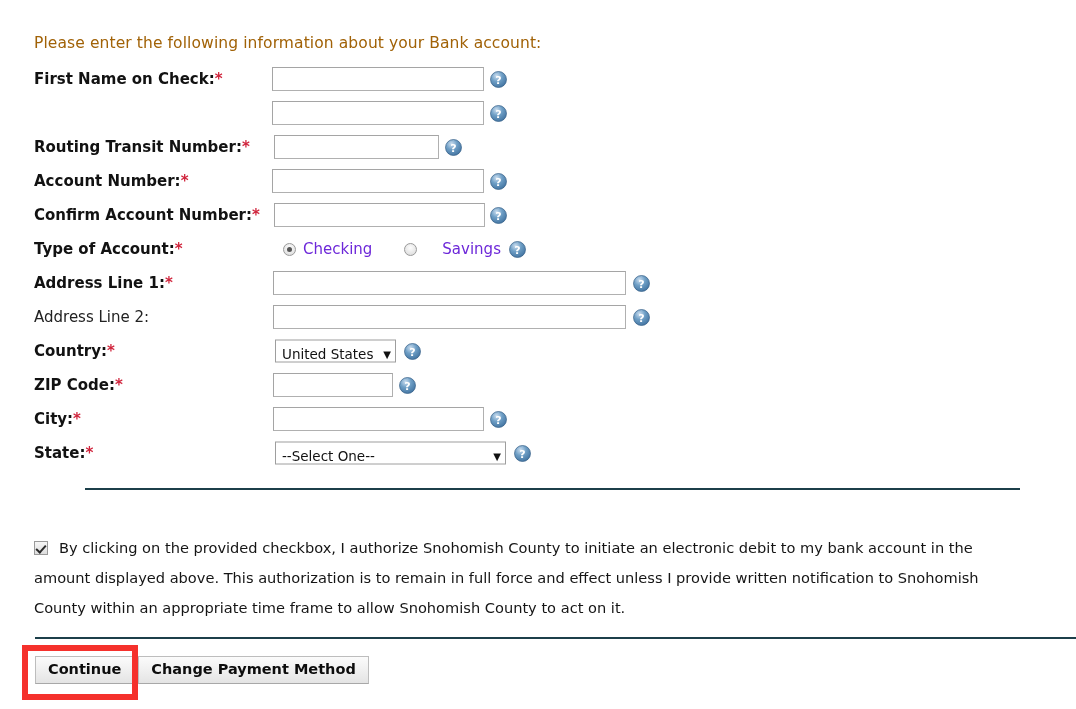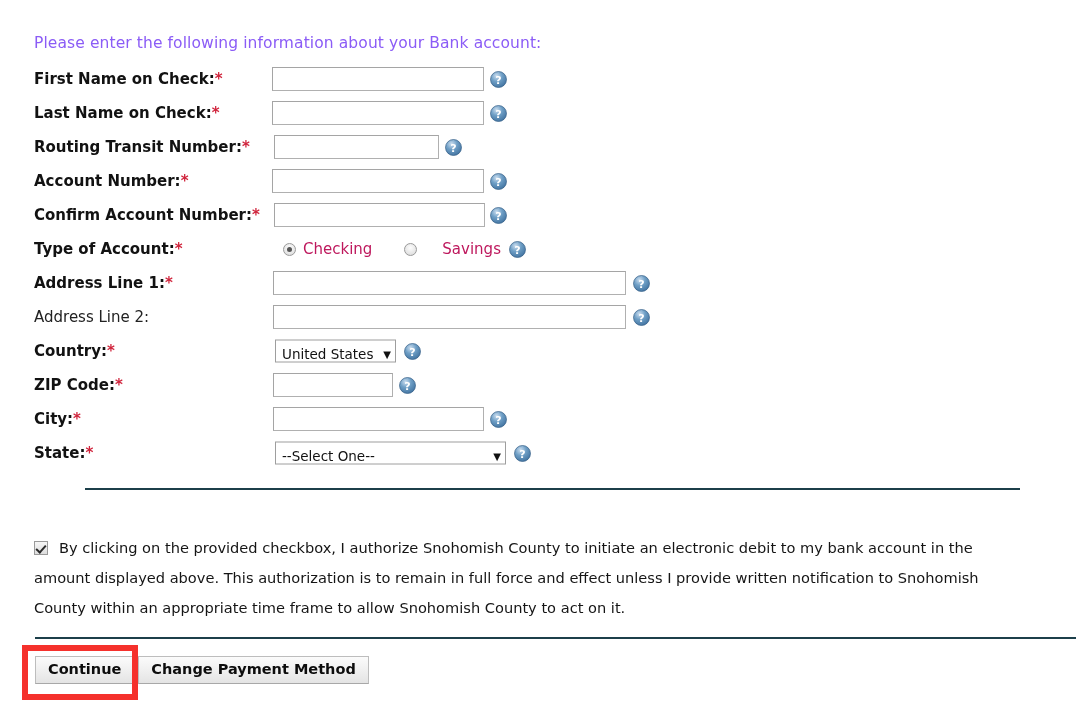--- a/index.html
+++ b/index.html
@@ -24,21 +24,21 @@
     width: 1076px;
     height: 709px;
   }
 
   
   .intro {
     position: absolute;
     left: 34px;
     top: 34px;
     font-size: 15.5px;
-    color: #8b5cf6;
+    color: #a16207;
     white-space: nowrap;
     letter-spacing: 0.1px;
   }
 
   
   .form-area {
     position: absolute;
     left: 0;
     top: 62px;
     width: 904px;
@@ -140,21 +140,21 @@
     content: "";
     position: absolute;
     left: 3px; top: 3px;
     width: 5px; height: 5px;
     border-radius: 50%;
     background: #555555;
   }
   .radio-label {
     margin-left: 7px;
     font-size: 15px;
-    color: #be185d;
+    color: #6d28d9;
     white-space: nowrap;
     cursor: pointer;
   }
 
   
   .divider-top {
     position: absolute;
     left: 85px;
     top: 488px;
     width: 935px;
@@ -263,21 +263,20 @@
                 </radialGradient>
               </defs>
               <circle cx="8.5" cy="8.5" r="8" fill="url(#hg0)" stroke="#355f86" stroke-width="0.7"></circle>
               <text x="8.5" y="12.6" font-family="DejaVu Sans, sans-serif" font-size="11" font-weight="bold" fill="#ffffff" text-anchor="middle">?</text>
             </svg>
         </span>
       </span>
     </div>
 
     <div class="row">
-      <span class="lbl"><span>Last Name on Check:</span><span class="req">*</span></span>
       <span class="ctrl" style="left:272px;">
         <input class="txt" style="width: 212px;" value="">
       </span>
       <span class="ctrl" style="left:490px;">
         <span class="help">
           <svg width="17" height="17" viewBox="0 0 17 17">
               <circle cx="8.5" cy="8.5" r="8" fill="url(#hg0)" stroke="#355f86" stroke-width="0.7"></circle>
               <text x="8.5" y="12.6" font-family="DejaVu Sans, sans-serif" font-size="11" font-weight="bold" fill="#ffffff" text-anchor="middle">?</text>
             </svg>
         </span>

